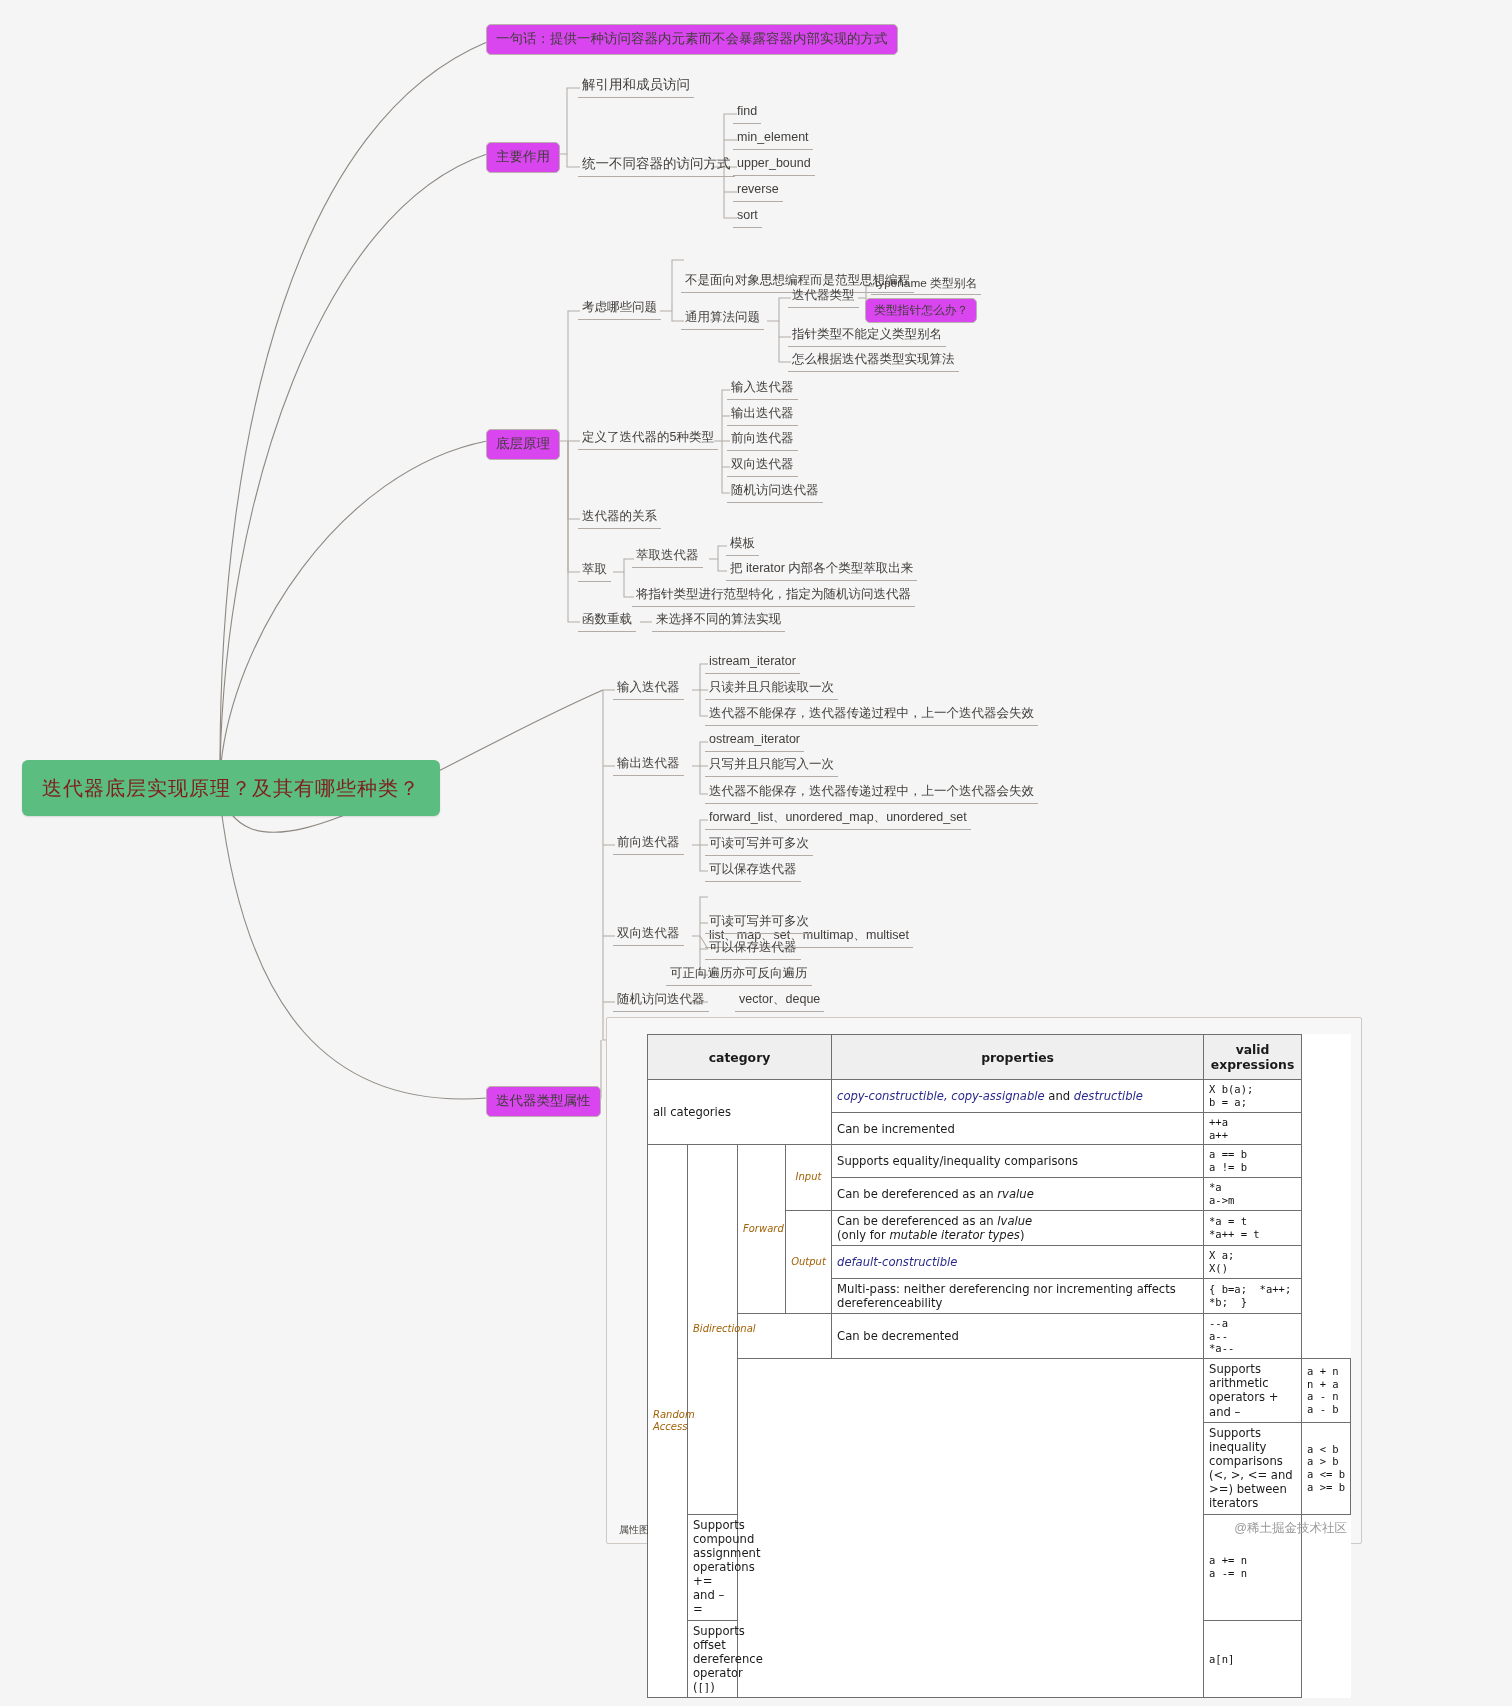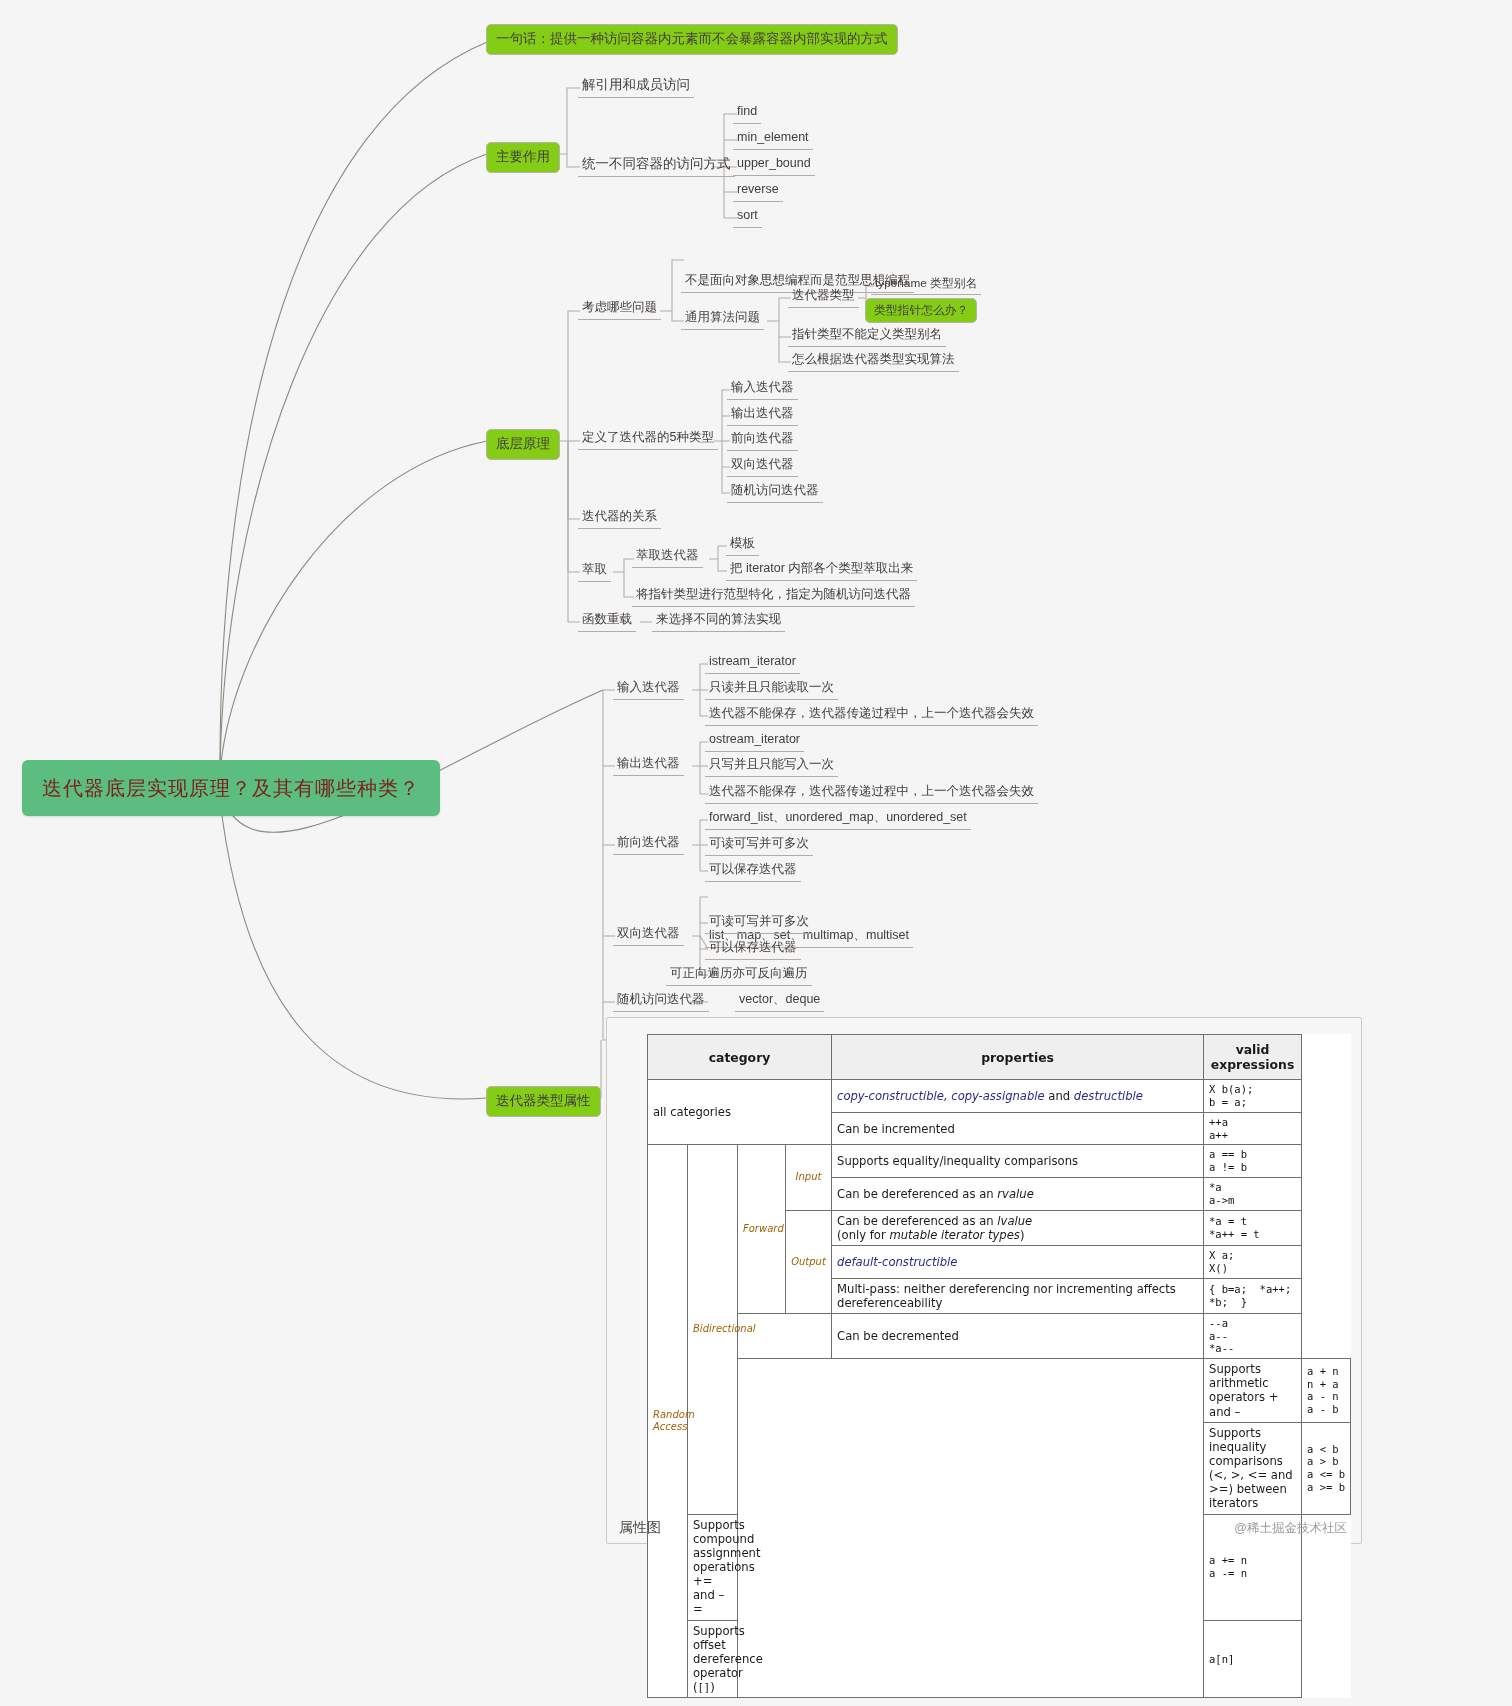--- a/index.html
+++ b/index.html
@@ -34,21 +34,21 @@
     position:absolute;
     white-space:nowrap;
     font-size:13.5px;
     line-height:1.25;
     color:#413d3a;
     padding:0;
   }
   .nd.boxed {
     border:1px solid #b9b2ac;
     border-radius:5px;
-    background:#84cc16;
+    background:#d946ef;
     padding:6px 9px;
     font-size:13.5px;
   }
   
   .nd.plain { padding:0 4px 3px 4px; }
   .nd.plain.u { border-bottom:1px solid #b3aca6; }
 
   .nd.sm { font-size:12.5px; }
   .nd.xs { font-size:11.8px; }
 
@@ -97,21 +97,21 @@
     font-size:10.5px;
     line-height:1.22;
     white-space:pre;
     color:#111;
   }
   .ital { font-style:italic; }
   .blue-ital { color:#2a2a8c; font-style:italic; }
   .tbl-caption {
     position:absolute;
     left:12px; bottom:6px;
-    font-size:14px;
+    font-size:10px;
     color:#4a4642;
     font-family:"Liberation Sans",sans-serif;
   }
   .watermark {
     position:absolute;
     right:14px; bottom:6px;
     font-size:12.5px;
     color:#9a9a9a;
     font-family:"Liberation Sans",sans-serif;
   }

